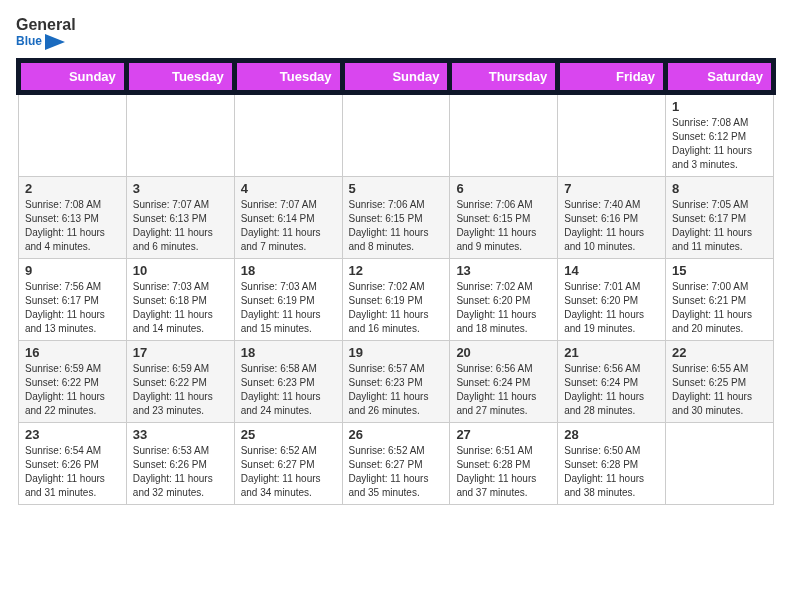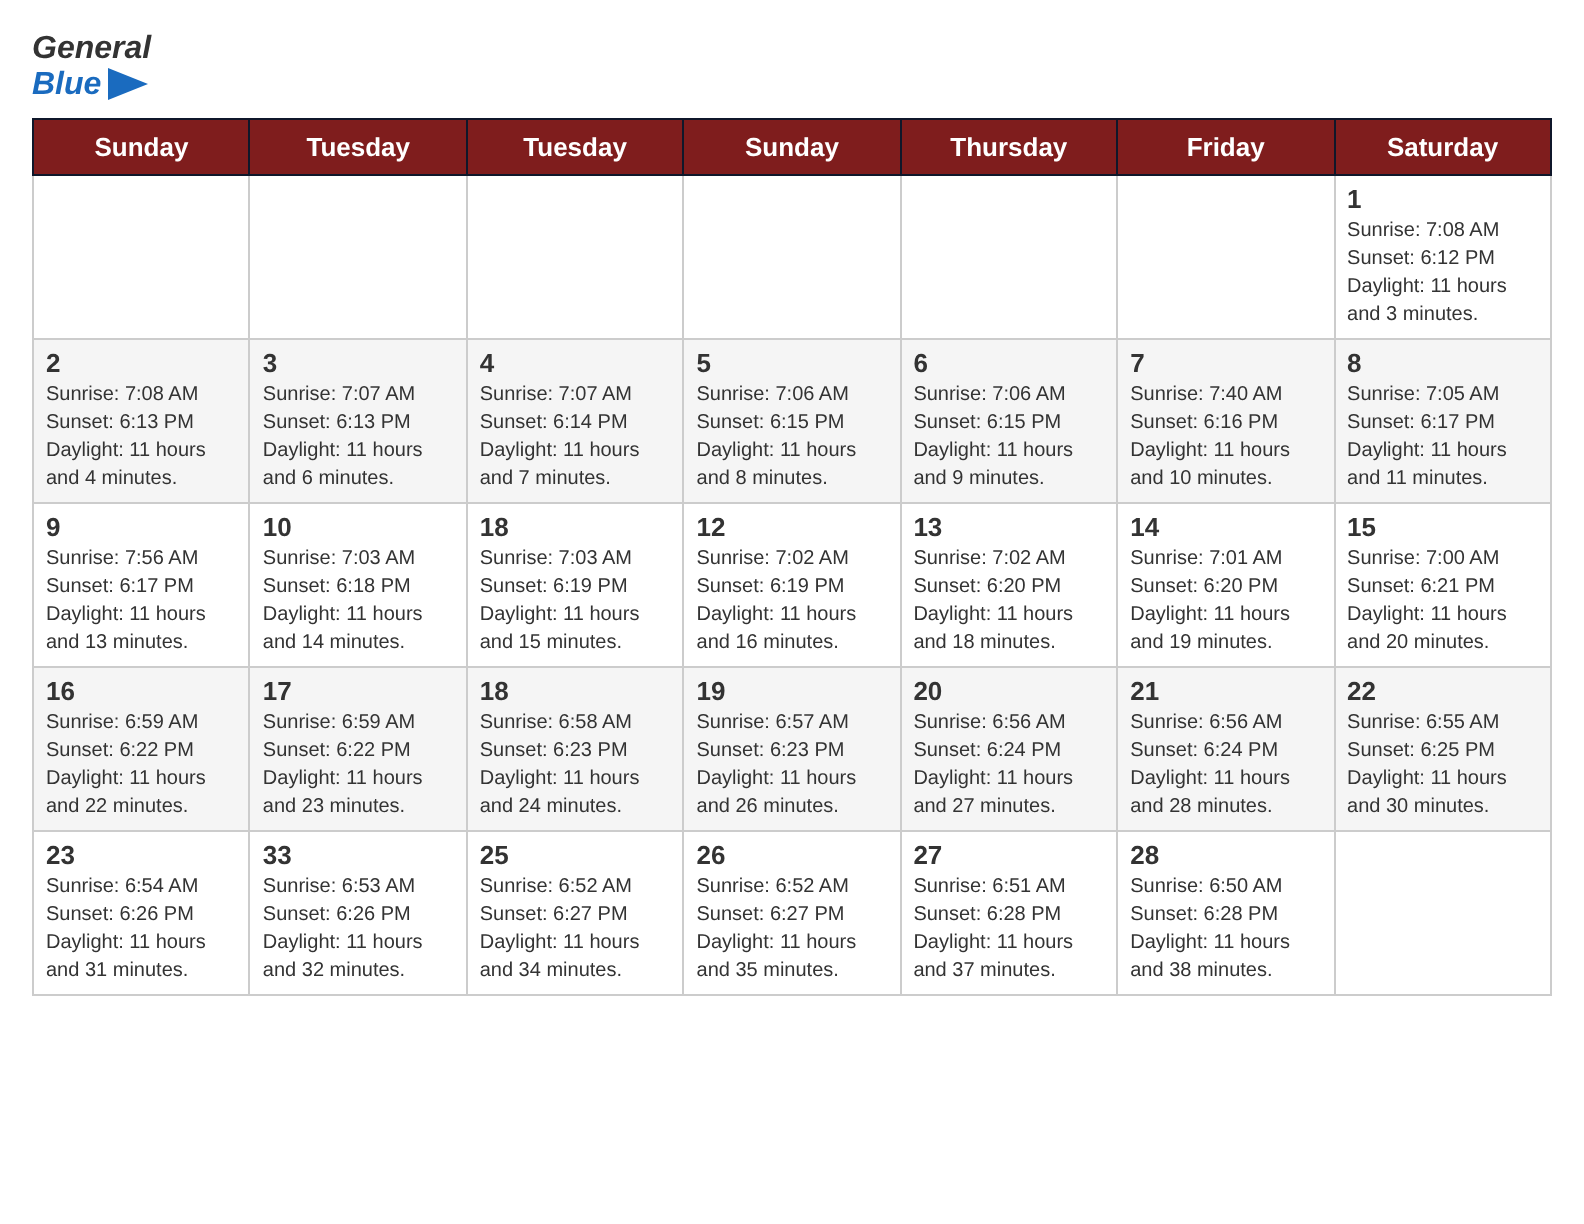--- a/index.html
+++ b/index.html
@@ -8,21 +8,20 @@
       background: #fff;
       width: 792px;
       min-height: 612px;
       padding: 16px;
     }
     .header {
       display: flex;
       justify-content: space-between;
       align-items: center;
       margin-bottom: 8px;
-      font-style: italic;
     }
     .logo {
       display: flex;
       align-items: center;
       gap: 4px;
     }
     .title-block {
       text-align: right;
     }
     .month-year {
@@ -34,27 +33,27 @@
     .location {
       font-size: 14px;
       color: #555;
     }
     .calendar {
       width: 100%;
       border-collapse: collapse;
       border: 1px solid #ccc;
     }
     .calendar th {
-      background: #7f1d1d;
+      background: #d946ef;
       color: #fff;
       font-size: 13px;
       font-weight: bold;
       padding: 6px 8px;
-      text-align: center;
-      border: 1px solid #0f172a;
+      text-align: right;
+      border: 5px solid #0f172a;
     }
     .calendar td {
       vertical-align: top;
       border: 1px solid #ccc;
       padding: 4px 6px;
       width: calc(100% / 7);
       background: #fff;
       min-height: 80px;
     }
     .calendar tr:nth-child(even) td {
@@ -76,21 +75,21 @@
       background: #fff;
     }
   </style>
 </head>
 <body>
 
 <div class="header">
   <div class="logo">
   <div style="display:flex;flex-direction:column;line-height:1.1;">
     <span style="font-size:16px;font-weight:bold;color:#333;">General</span>
-    <span style="font-size:16px;font-weight:bold;color:#1a6bbf;display:flex;align-items:center;gap:3px;">Blue<svg width="20" height="16" viewBox="0 0 20 16" style="display:inline-block;">
+    <span style="font-size:12px;font-weight:bold;color:#1a6bbf;display:flex;align-items:center;gap:3px;">Blue<svg width="20" height="16" viewBox="0 0 20 16" style="display:inline-block;">
             <polygon points="0,0 20,8 0,16" fill="#1a6bbf"></polygon>
           </svg></span>
   </div>
 </div>
   <div class="title-block">
     <div class="month-year"></div>
     <div class="location"></div>
   </div>
 </div>
 

